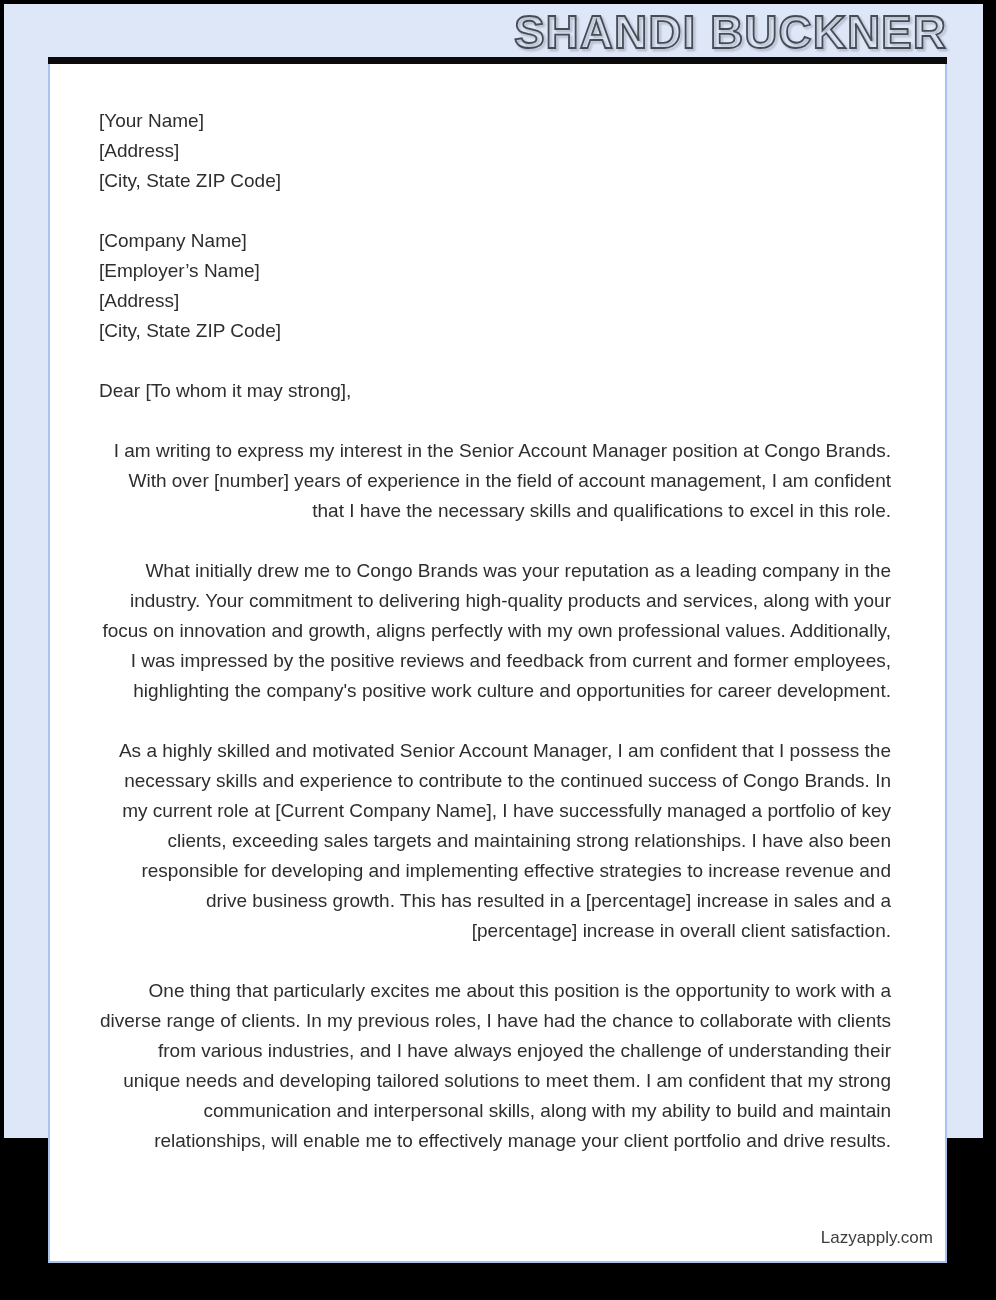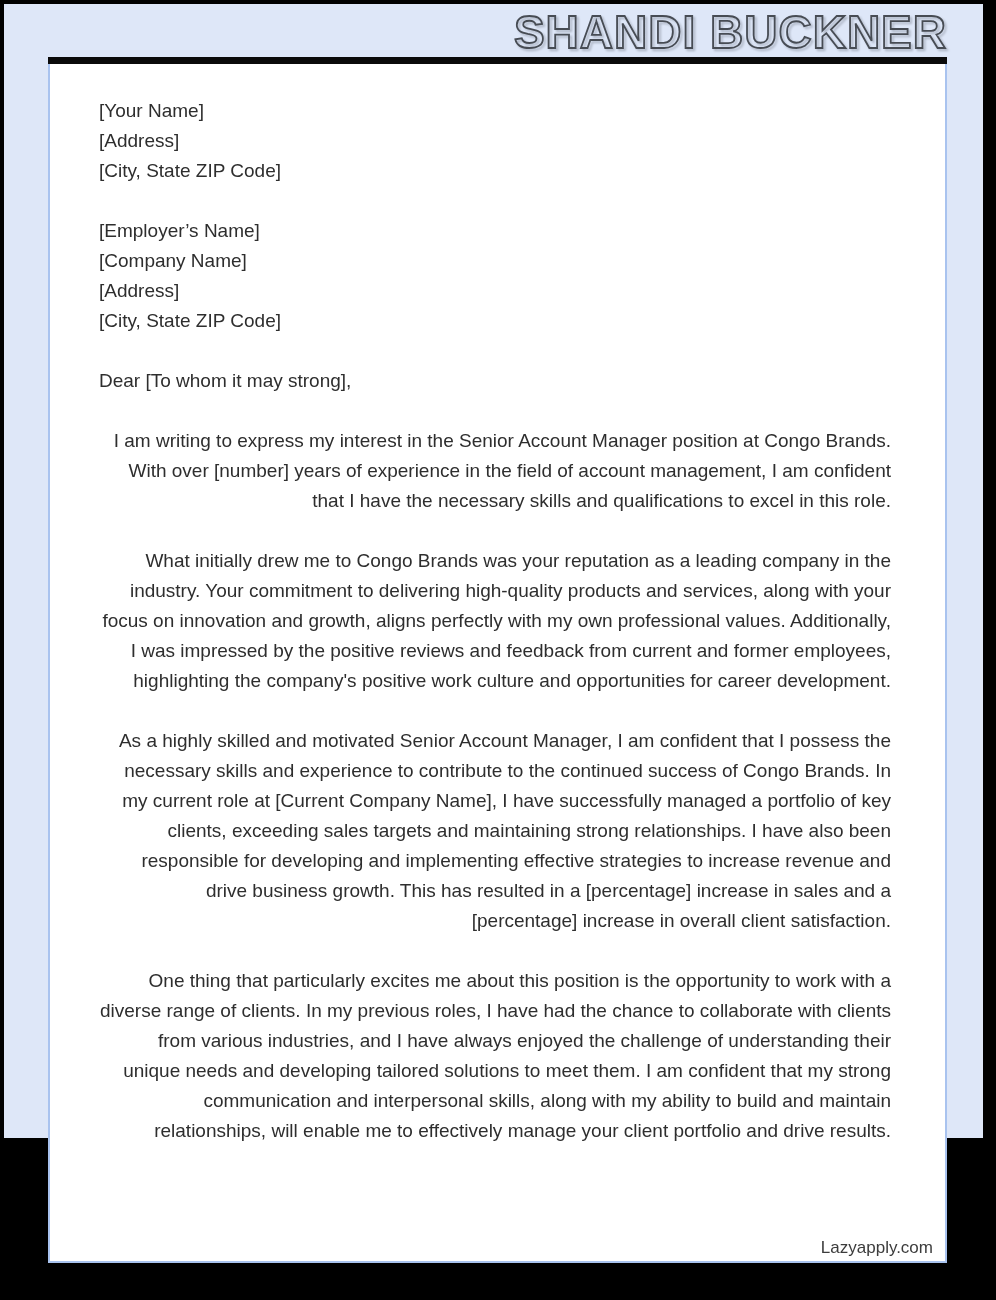--- a/index.html
+++ b/index.html
@@ -44,31 +44,31 @@
   .page-body {
     position: relative;
     box-sizing: border-box;
     height: 1199px;
     background: #ffffff;
     border: 2px solid #a9c3ef;
     border-top: none;
     overflow: hidden;
   }
   .letter {
-    padding: 32px 54px 0 49px;
+    padding: 42px 54px 0 49px;
     font-size: 19px;
     line-height: 30px;
     color: #2e2e2e;
   }
   .block { margin: 0 0 30px 0; }
   .line { white-space: pre; }
   .para { margin: 0 0 30px 0; text-align: right; }
   .watermark {
     position: absolute;
-    right: 12px; bottom: 2px;
+    right: 12px; bottom: 12px;
     font-size: 17px;
     line-height: 22px;
     color: #3c3c3c;
     background: #ffffff;
     cursor: pointer;
   }
 </style>
 </head>
 <body>
 
@@ -82,22 +82,22 @@
 
       <div class="letter">
 
         <div class="block">
           <div class="line">[Your Name]</div>
           <div class="line">[Address]</div>
           <div class="line">[City, State ZIP Code]</div>
         </div>
 
         <div class="block">
+          <div class="line">[Company Name]</div>
           <div class="line">[Employer’s Name]</div>
-          <div class="line">[Company Name]</div>
           <div class="line">[Address]</div>
           <div class="line">[City, State ZIP Code]</div>
         </div>
 
         <div class="block">Dear [To whom it may strong],</div>
 
         <p class="para">I am writing to express my interest in the Senior Account Manager position at Congo Brands. With over [number] years of experience in the field of account management, I am confident that I have the necessary skills and qualifications to excel in this role.</p>
         <p class="para">What initially drew me to Congo Brands was your reputation as a leading company in the industry. Your commitment to delivering high-quality products and services, along with your focus on innovation and growth, aligns perfectly with my own professional values. Additionally, I was impressed by the positive reviews and feedback from current and former employees, highlighting the company's positive work culture and opportunities for career development.</p>
         <p class="para">As a highly skilled and motivated Senior Account Manager, I am confident that I possess the necessary skills and experience to contribute to the continued success of Congo Brands. In my current role at [Current Company Name], I have successfully managed a portfolio of key clients, exceeding sales targets and maintaining strong relationships. I have also been responsible for developing and implementing effective strategies to increase revenue and drive business growth. This has resulted in a [percentage] increase in sales and a [percentage] increase in overall client satisfaction.</p>
         <p class="para">One thing that particularly excites me about this position is the opportunity to work with a diverse range of clients. In my previous roles, I have had the chance to collaborate with clients from various industries, and I have always enjoyed the challenge of understanding their unique needs and developing tailored solutions to meet them. I am confident that my strong communication and interpersonal skills, along with my ability to build and maintain relationships, will enable me to effectively manage your client portfolio and drive results.</p>

